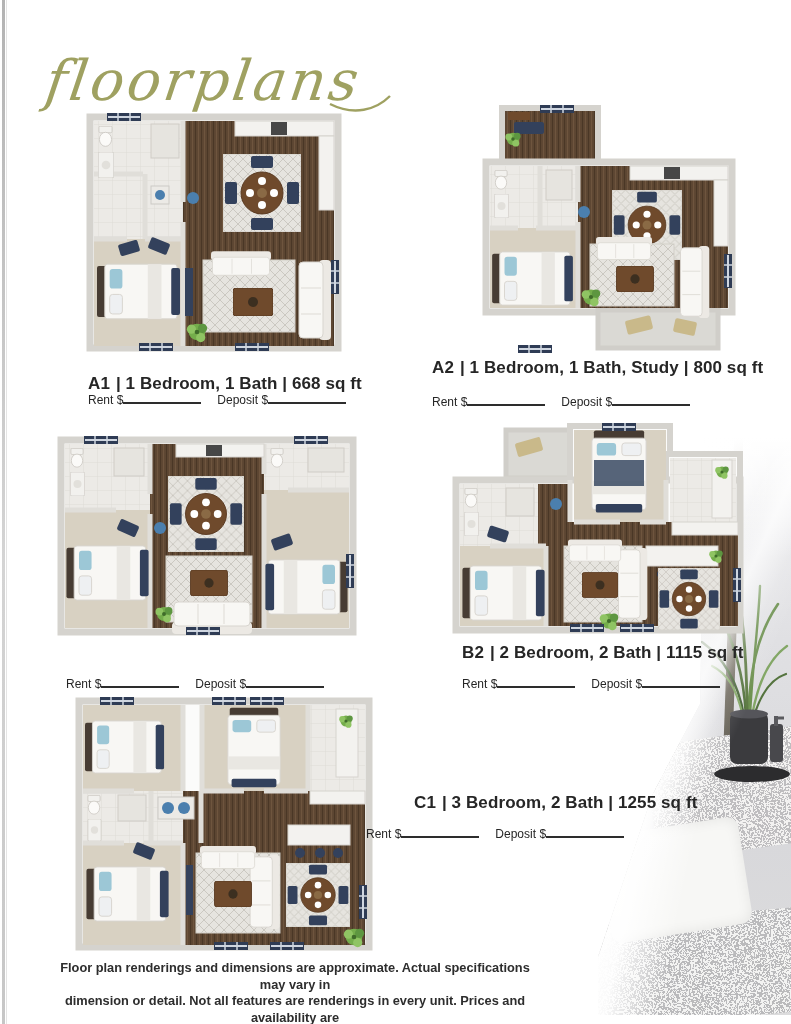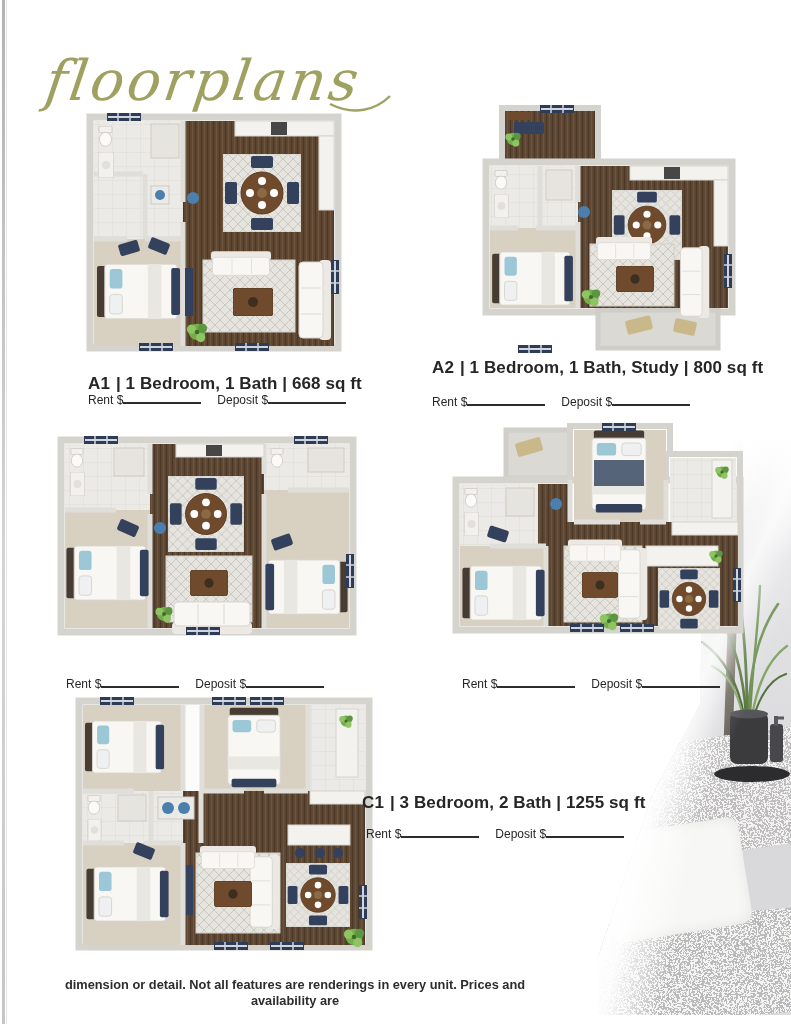--- a/index.html
+++ b/index.html
@@ -429,31 +429,34 @@
       <span class="code">A2</span><span class="details">| 1 Bedroom, 1 Bath, Study | 800 sq ft</span>
     </div>
     <div class="price-row" style="left:432px;top:389px;">
       <span>Rent $</span><span class="blank"></span><span class="dep">Deposit $</span><span class="blank"></span>
     </div>
 
     <div class="price-row" style="left:66px;top:671px;">
       <span>Rent $</span><span class="blank"></span><span class="dep">Deposit $</span><span class="blank"></span>
     </div>
 
+    <div class="caption" style="left:462px;top:643px;">
+      <span class="code">B2</span><span class="details">| 2 Bedroom, 2 Bath | 1115 sq ft</span>
+    </div>
     <div class="price-row" style="left:462px;top:671px;">
       <span>Rent $</span><span class="blank"></span><span class="dep">Deposit $</span><span class="blank"></span>
     </div>
 
-    <div class="caption" style="left:362px;top:793px;">
+    <div class="caption" style="left:374px;top:793px;padding-left:40px;">
       <span class="code">C1</span><span class="details">| 3 Bedroom, 2 Bath | 1255 sq ft</span>
     </div>
     <div class="price-row" style="left:366px;top:821px;">
       <span>Rent $</span><span class="blank"></span><span class="dep">Deposit $</span><span class="blank"></span>
     </div>
 
     <div class="disclaimer">
-      <br>
+      <span>Floor plan renderings and dimensions are approximate. Actual specifications may vary in</span><br>
       <span>dimension or detail. Not all features are renderings in every unit. Prices and availability are</span><br>
       
     </div>
 
   </div>
 </div>
 
 </body></html>

